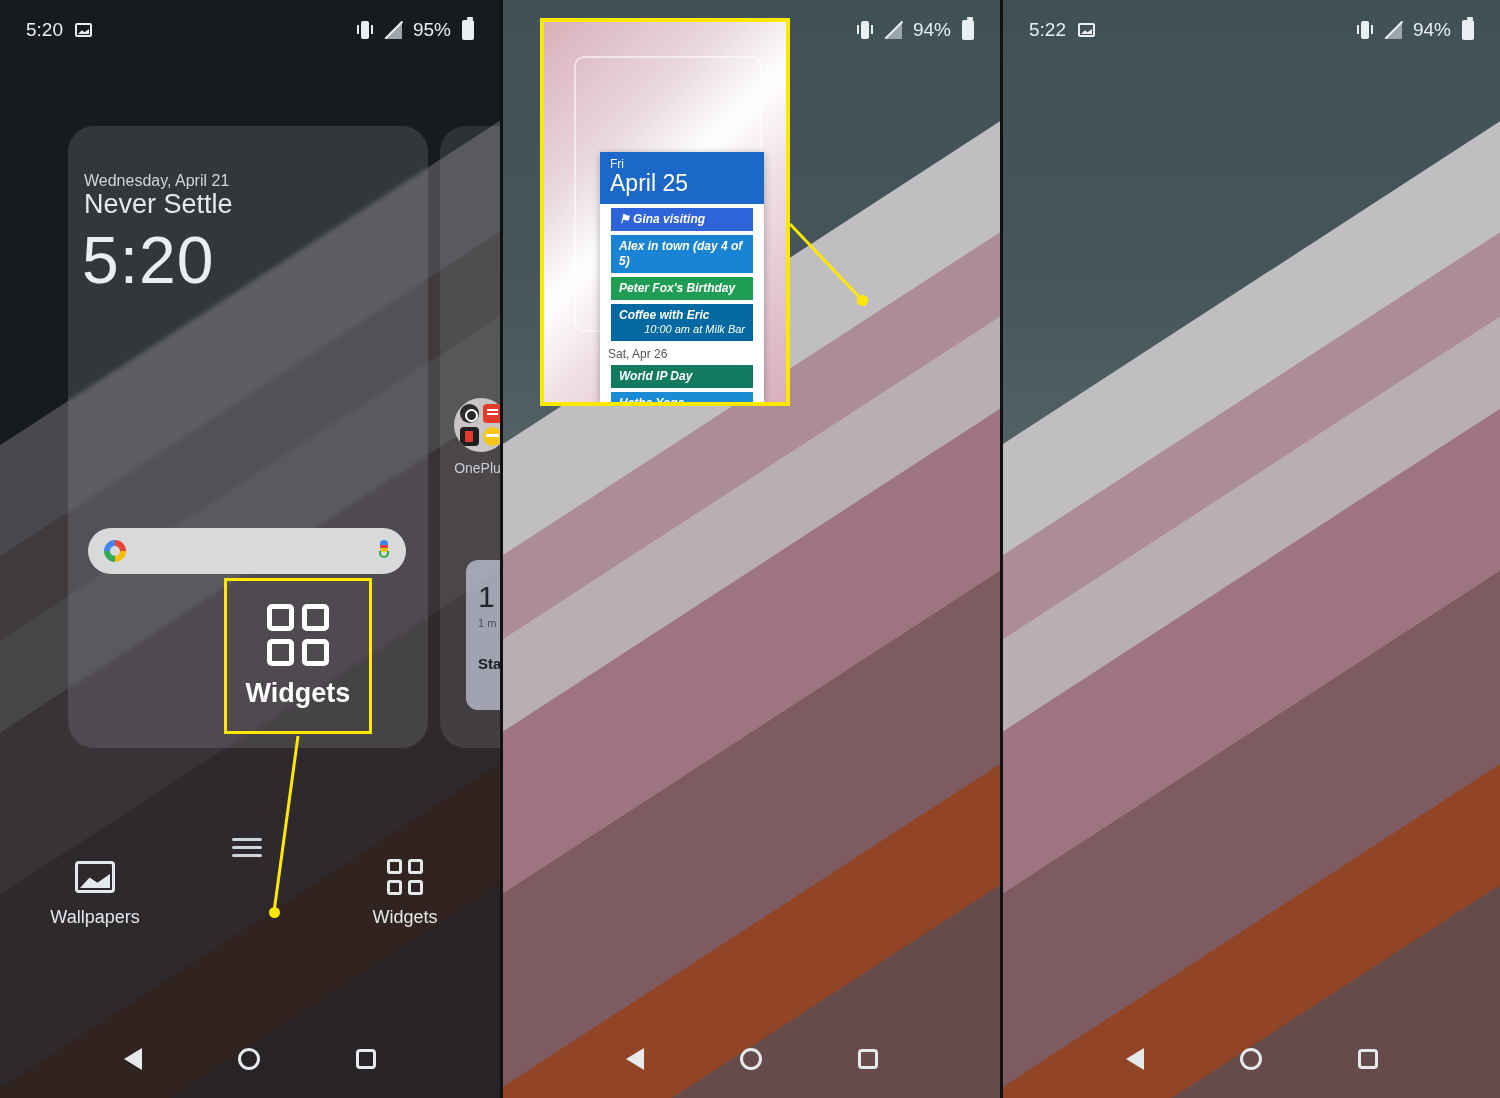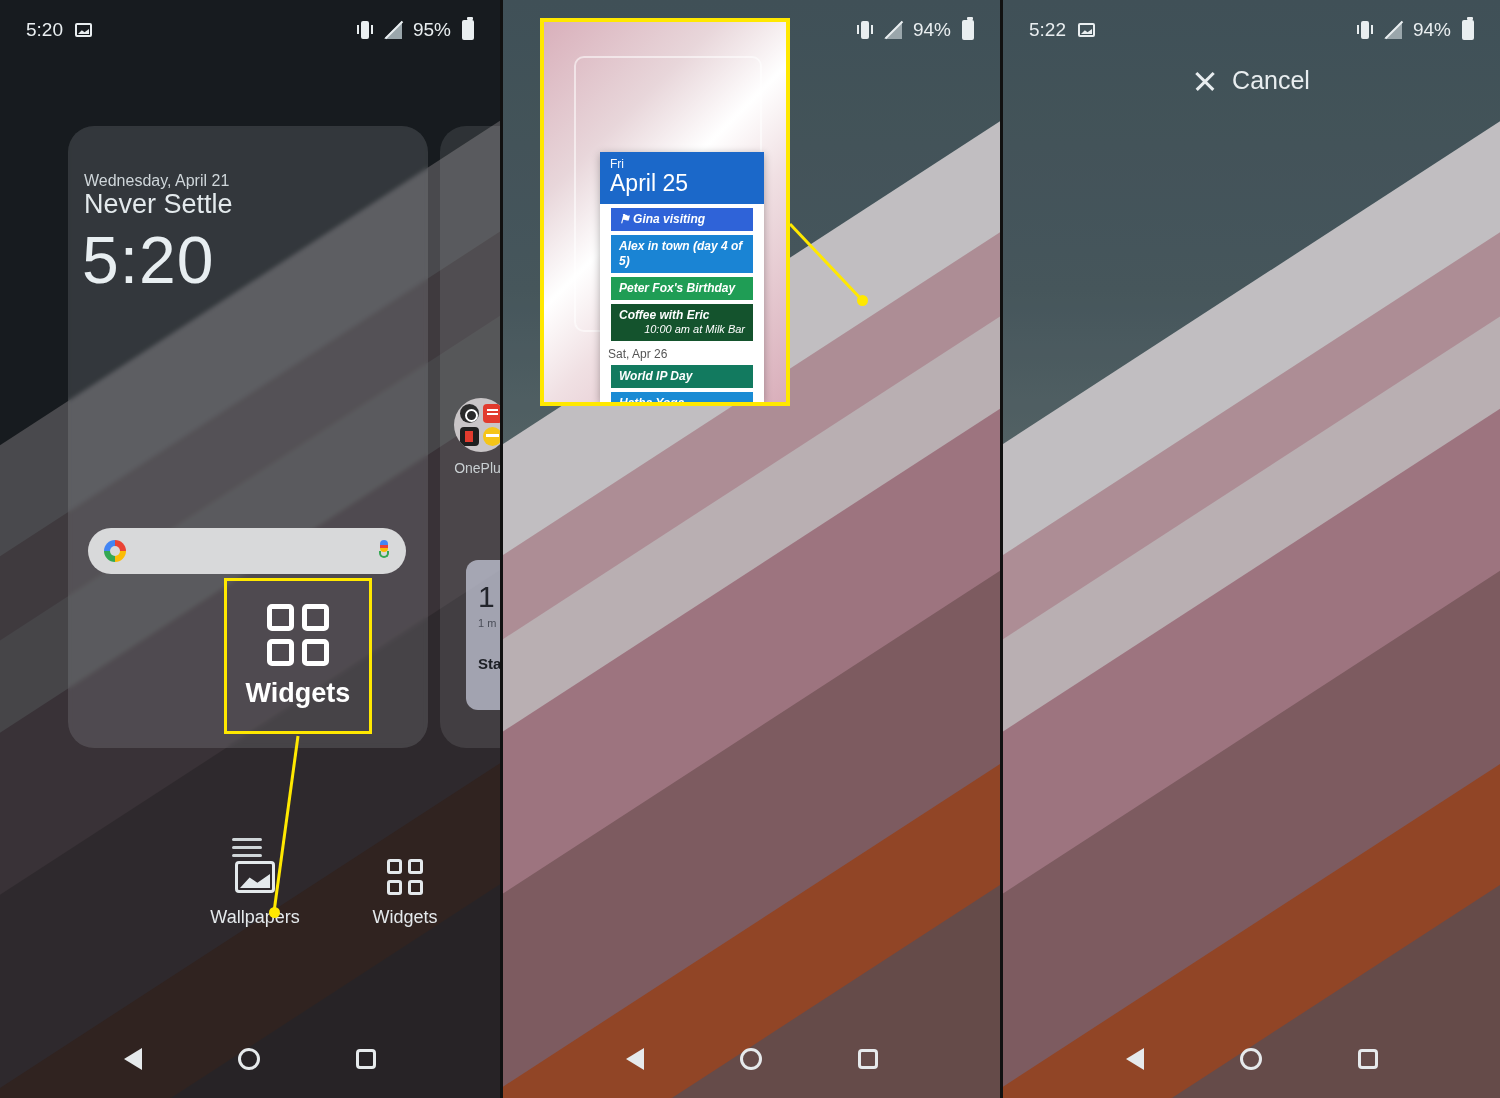--- a/index.html
+++ b/index.html
@@ -127,21 +127,21 @@
   .op1:after{content:"";position:absolute;left:5px;top:5px;width:9px;height:9px;border:2px solid #fff;border-radius:50%;}
   .op2{right:6px;top:6px;background:#e23b2e;border-radius:4px;}
   .op2:after{content:"";position:absolute;left:4px;top:5px;width:11px;height:2px;background:#fff;box-shadow:0 4px 0 #fff;}
   .op3{left:6px;bottom:6px;background:#1f1f1f;}
   .op3:after{content:"";position:absolute;left:5px;top:4px;width:8px;height:11px;background:#e23b2e;}
   .op4{right:6px;bottom:6px;background:#f5c518;border-radius:50%;}
   .op4:after{content:"";position:absolute;left:3px;top:7px;width:13px;height:3px;background:#fff;}
 
   
   .popmenu { position:absolute; left:20px; top:855px; right:20px;
-    display:flex; justify-content:flex-end; align-items:flex-start; }
+    display:flex; justify-content:space-between; align-items:flex-start; }
   .pm-item { text-align:center; width:150px; }
   .pm-item .glyph{ height:44px; display:flex; align-items:center; justify-content:center; }
   .pm-item .lbl{ color:#e4e9ec; font-size:18px; margin-top:8px; }
   .gl-wall{ width:40px; height:32px; border:3px solid #e4e9ec; border-radius:4px; position:relative;}
   .gl-wall:after{content:"";position:absolute;left:2px;bottom:2px;width:30px;height:14px;background:#e4e9ec;clip-path:polygon(0 100%,32% 25%,58% 62%,100% 0,100% 100%);}
   .gl-grid{ width:36px;height:36px;display:grid;grid-template-columns:1fr 1fr;gap:6px;}
   .gl-grid i{ display:block;border:3px solid #e4e9ec;border-radius:3px;}
   .gl-gear{ width:38px;height:38px;position:relative;}
   .gl-gear:before{content:"";position:absolute;inset:4px;border:3px solid #e4e9ec;border-radius:50%;}
   .gl-gear:after{content:"";position:absolute;left:13px;top:13px;width:12px;height:12px;border:3px solid #e4e9ec;border-radius:50%;}
@@ -381,43 +381,39 @@
             <i class="w wl"></i>
             <i class="body"></i>
             <i class="w wr"></i>
           </span>
         <span class="ic-nosig"></span>
         <span>94%</span>
         <span class="ic-batt"></span>
       </div>
     </div>
 
-    <div class="cancel">
-      <span class="xglyph"></span>
-      <span>Cancel</span>
-    </div>
 
     <div class="navbar">
       <span class="nb-back"></span>
       <span class="nb-home"></span>
       <span class="nb-rec"></span>
     </div>
   </div>
 
   <div class="mag2">
     <div class="ghostbox"></div>
     <div class="cal">
       <div class="hd">
         <div class="d">Fri</div>
         <div class="m">April 25</div>
       </div>
       <div class="ev" style="background:#2f63d8"><span>⚑ Gina visiting</span></div>
       <div class="ev" style="background:#1a84d4"><span>Alex in town (day 4 of 5)</span></div>
       <div class="ev" style="background:#1f9d55"><span>Peter Fox's Birthday</span></div>
-      <div class="ev" style="background:#14532d">
+      <div class="ev" style="background:#0369a1">
         <span>Coffee with Eric</span>
         <div class="sub">10:00 am at Milk Bar</div>
       </div>
       <div class="sec">Sat, Apr 26</div>
       <div class="ev" style="background:#127a5f"><span>World IP Day</span></div>
       <div class="ev" style="background:#1a8bd4">
         <span>Hatha Yoga</span>
         
       </div>
     </div>

